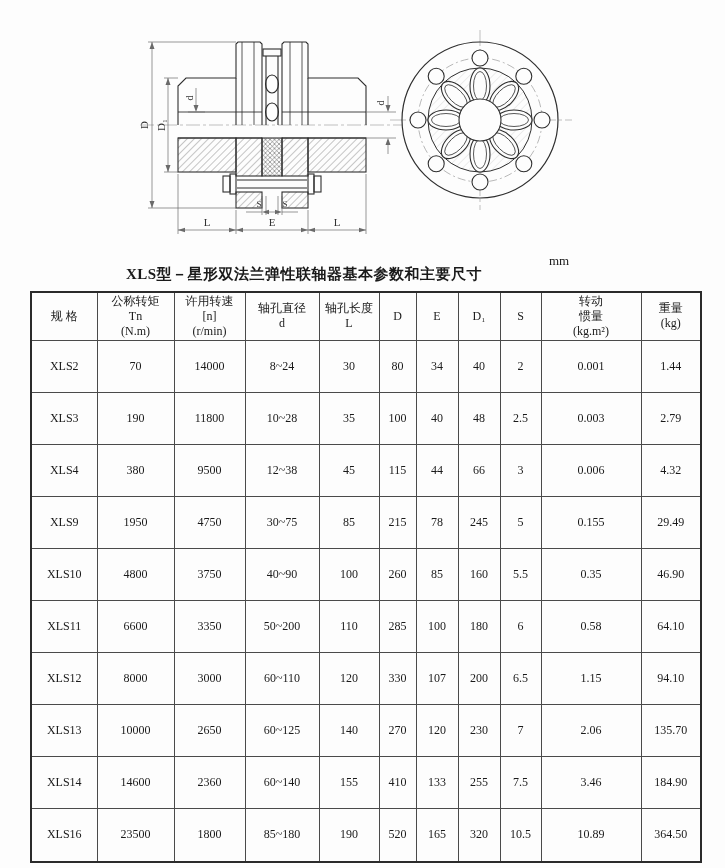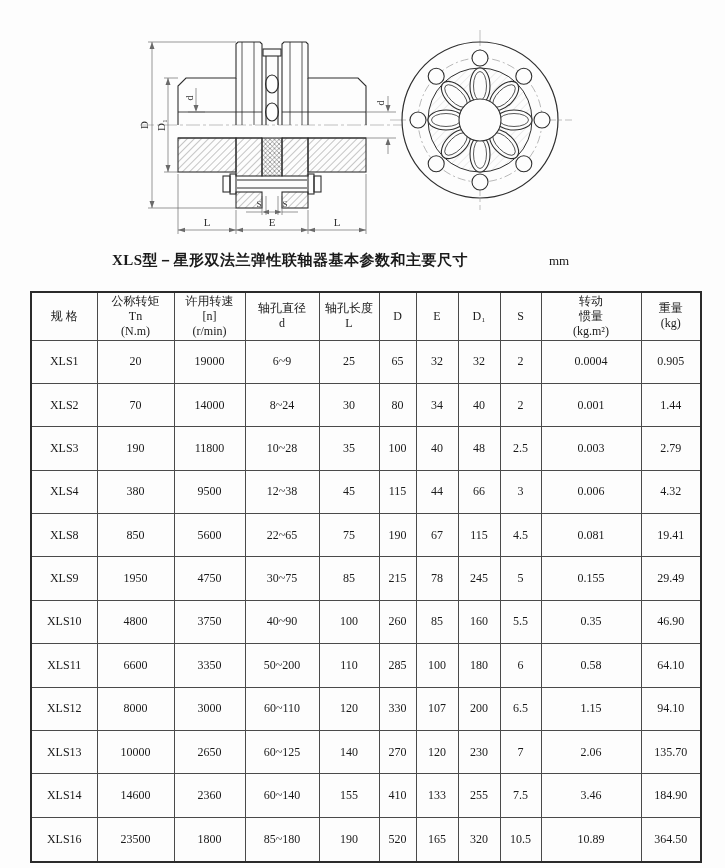--- a/index.html
+++ b/index.html
@@ -4,21 +4,21 @@
 <style>
   html,body{margin:0;padding:0;background:#fdfdfd;}
   .page{
     position:relative;width:725px;height:868px;background:#fdfdfd;
     font-family:"Liberation Serif","DejaVu Serif",serif;color:#1a1a1a;overflow:hidden;
   }
   .drawing{position:absolute;top:0;left:0;}
   .title-row{position:absolute;top:251px;left:0;width:725px;height:22px;}
   .doc-title{
     position:absolute;left:0;width:580px;text-align:center;
-    font-size:15px;font-weight:bold;letter-spacing:0.5px;margin:0;
+    font-size:15px;font-weight:bold;letter-spacing:0.5px;margin:14px;
   }
   .unit-label{position:absolute;left:549px;top:2px;font-size:13px;}
   table.spec{
     position:absolute;top:291px;left:30px;width:670px;height:572px;
     border-collapse:collapse;table-layout:fixed;
     border:2px solid #2b2b2b;font-size:12px;
   }
   table.spec th,table.spec td{
     border:1px solid #4a4a4a;text-align:center;vertical-align:middle;
     padding:0;font-weight:normal;white-space:nowrap;
@@ -257,33 +257,20 @@
             <div>(kg.m²)</div>
           </th>
           <th>
             <div>重量</div>
             <div>(kg)</div>
           </th>
         </tr>
     </thead>
     <tbody>
         <tr>
-          <td>XLS1</td>
-          <td>20</td>
-          <td>19000</td>
-          <td>6~9</td>
-          <td>25</td>
-          <td>65</td>
-          <td>32</td>
-          <td>32</td>
-          <td>2</td>
-          <td>0.0004</td>
-          <td>0.905</td>
-        </tr>
-        <tr>
           <td>XLS2</td>
           <td>70</td>
           <td>14000</td>
           <td>8~24</td>
           <td>30</td>
           <td>80</td>
           <td>34</td>
           <td>40</td>
           <td>2</td>
           <td>0.001</td>
@@ -309,33 +296,20 @@
           <td>12~38</td>
           <td>45</td>
           <td>115</td>
           <td>44</td>
           <td>66</td>
           <td>3</td>
           <td>0.006</td>
           <td>4.32</td>
         </tr>
         <tr>
-          <td>XLS8</td>
-          <td>850</td>
-          <td>5600</td>
-          <td>22~65</td>
-          <td>75</td>
-          <td>190</td>
-          <td>67</td>
-          <td>115</td>
-          <td>4.5</td>
-          <td>0.081</td>
-          <td>19.41</td>
-        </tr>
-        <tr>
           <td>XLS9</td>
           <td>1950</td>
           <td>4750</td>
           <td>30~75</td>
           <td>85</td>
           <td>215</td>
           <td>78</td>
           <td>245</td>
           <td>5</td>
           <td>0.155</td>

